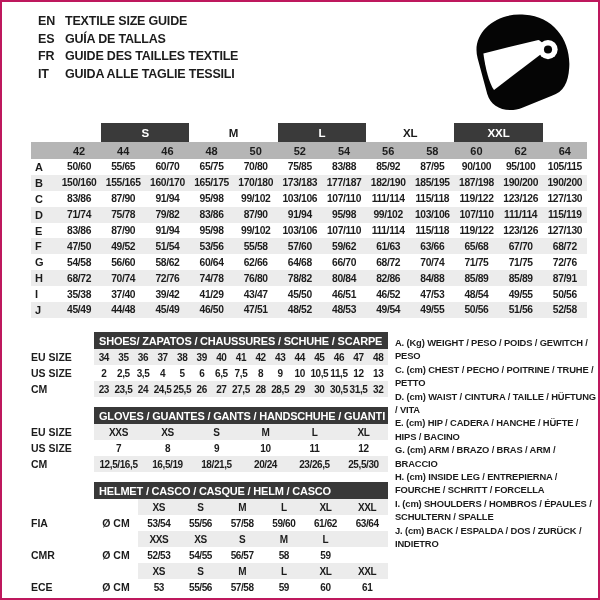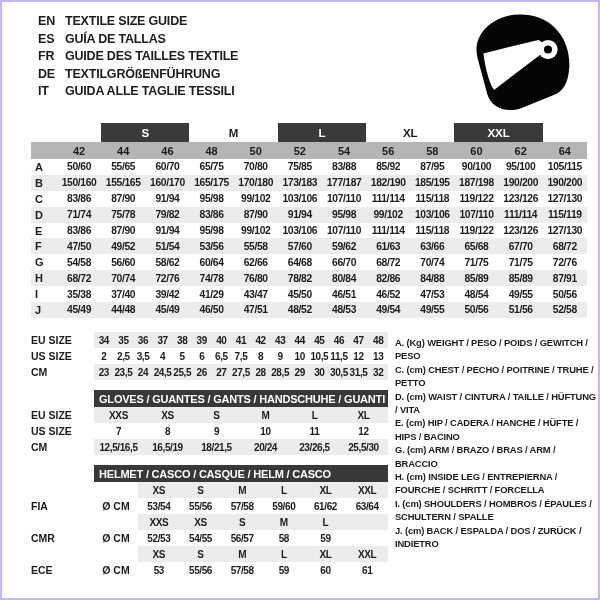--- a/index.html
+++ b/index.html
@@ -1,18 +1,18 @@
 <!DOCTYPE html>
 <html><head>
 <meta charset="utf-8">
 <style>
   html,body{margin:0;padding:0;background:#fff;}
   .page{
     position:relative;width:600px;height:600px;box-sizing:border-box;
-    background:#fff;border:2px solid #c4b5fd;overflow:hidden;
+    background:#fff;border:2px solid #be185d;overflow:hidden;
     font-family:"Liberation Sans",sans-serif;font-weight:bold;color:#1c1c1c;
   }
   
   .langs{position:absolute;left:36px;top:11px;}
   .lang-row{display:flex;font-size:12.5px;line-height:17.5px;letter-spacing:-0.2px;white-space:nowrap;}
   .lang-code{width:27px;flex:0 0 27px;}
   
   .helmet-icon{position:absolute;left:460px;top:8px;width:118px;height:108px;}
   .helmet-icon svg{width:100%;height:100%;}
   
@@ -52,24 +52,20 @@
       </div>
       <div class="lang-row">
         <span class="lang-code">ES</span>
         <span class="lang-text">GUÍA DE TALLAS</span>
       </div>
       <div class="lang-row">
         <span class="lang-code">FR</span>
         <span class="lang-text">GUIDE DES TAILLES TEXTILE</span>
       </div>
       <div class="lang-row">
-        <span class="lang-code">DE</span>
-        <span class="lang-text">TEXTILGRÖßENFÜHRUNG</span>
-      </div>
-      <div class="lang-row">
         <span class="lang-code">IT</span>
         <span class="lang-text">GUIDA ALLE TAGLIE TESSILI</span>
       </div>
     </div>
 
   <div class="helmet-icon">
     <svg viewBox="0 0 120 112" xmlns="http://www.w3.org/2000/svg">
       <path d="M64 5 C94 7 112 32 110 60 C109 76 104 85 92 89 L62 101 C45 108 29 101 25 87 L15 50 C8 24 34 2 64 5 Z" fill="#050505"></path>
       <path d="M21 45 L78 31 C83 33 86 39 83 44 L32 83 C27 76 23 60 21 45 Z" fill="#ffffff"></path>
       <circle cx="88" cy="41" r="10" fill="#ffffff"></circle>
@@ -287,20 +283,24 @@
           <col>
           <col>
           <col>
           <col>
           <col>
           <col>
           <col>
           <col>
         </colgroup>
       <tbody>
+          <tr class="title-row">
+            <td></td>
+            <td class="bbar" colspan="15">SHOES/ ZAPATOS / CHAUSSURES / SCHUHE / SCARPE</td>
+          </tr>
           <tr>
             <td class="blabel">EU SIZE</td>
             <td class="bval band">34</td>
             <td class="bval band">35</td>
             <td class="bval band">36</td>
             <td class="bval band">37</td>
             <td class="bval band">38</td>
             <td class="bval band">39</td>
             <td class="bval band">40</td>
             <td class="bval band">41</td>

